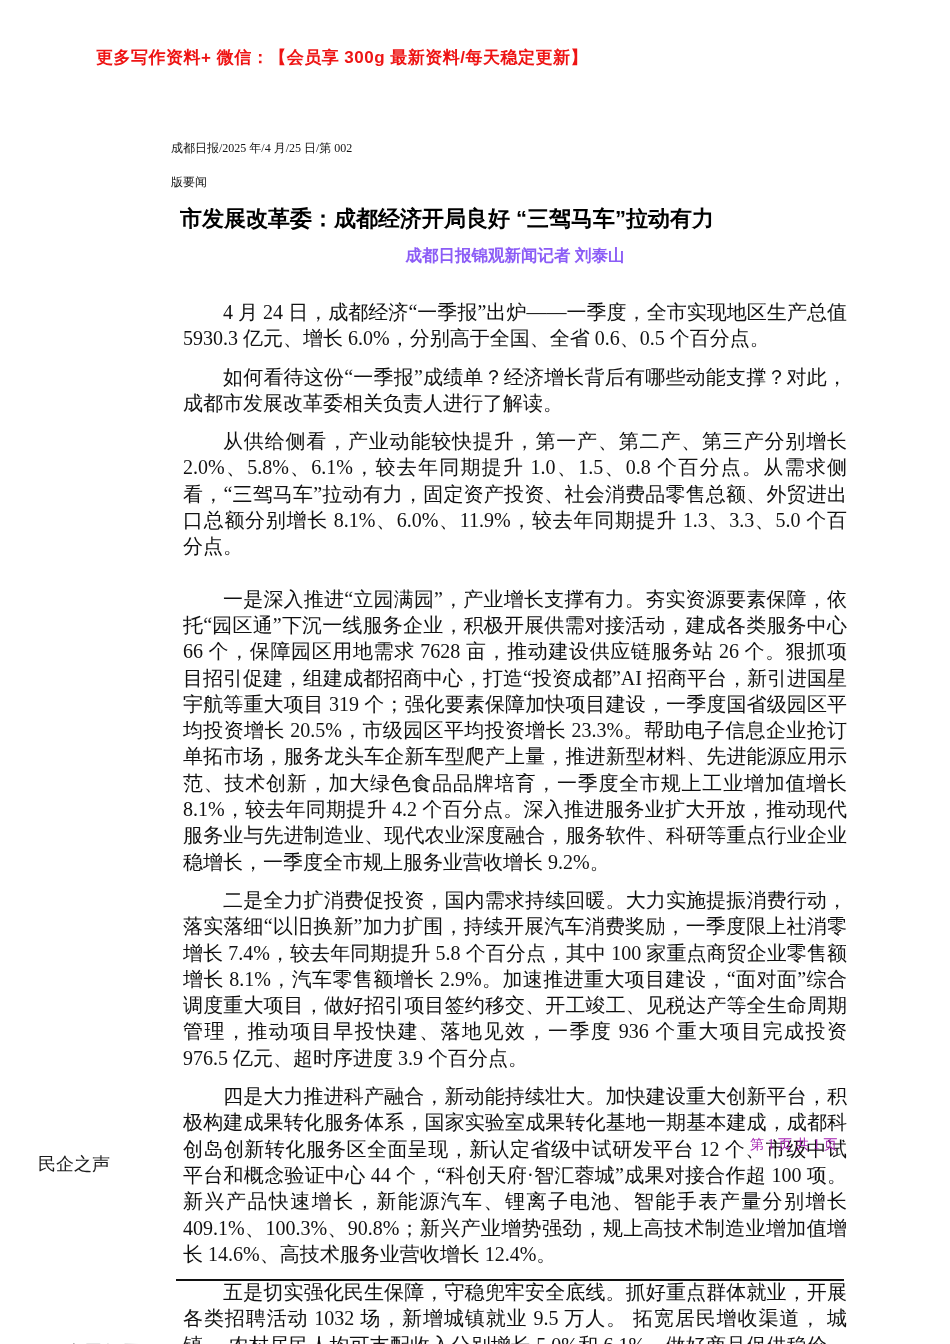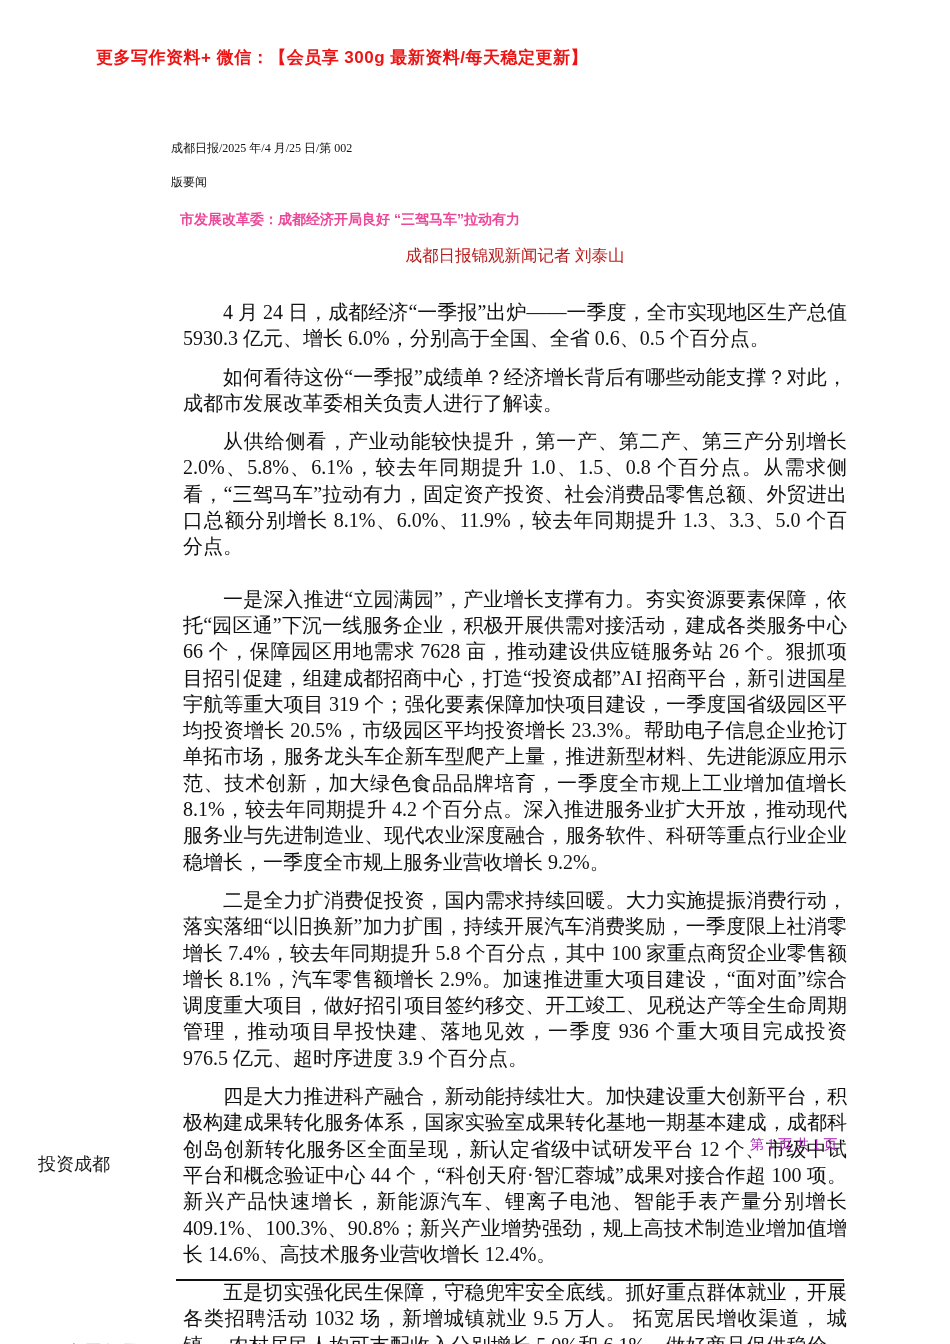--- a/index.html
+++ b/index.html
@@ -30,35 +30,35 @@
     width: 712px;
   }
   .meta-line {
     font-size: 12px;
     line-height: 22px;
     color: #111;
   }
   .doc-title {
     font-family: "Liberation Sans", sans-serif;
     font-weight: bold;
-    font-size: 14px;
+    font-size: 22px;
     line-height: 28px;
-    color: #ec4899;
+    color: #000000;
     padding-left: 9px;
     margin-top: 4px;
     white-space: nowrap;
   }
   .byline {
     font-family: "Liberation Sans", sans-serif;
-    font-weight: normal;
+    font-weight: bold;
     font-size: 16.5px;
     text-align: center;
     margin-top: 6px;
     margin-bottom: 32px;
-    color: #b91c1c;
+    color: #8b5cf6;
   }
   .body-text p {
     font-size: 20px;
     line-height: 26.3px;
     text-indent: 2em;
     text-align: justify;
     color: #111;
   }
   .body-text p.gap-before { margin-top: 26px; }
   .page-indicator {
@@ -123,20 +123,20 @@
     <p>从供给侧看，产业动能较快提升，第一产、第二产、第三产分别增长 2.0%、5.8%、6.1%，较去年同期提升 1.0、1.5、0.8 个百分点。从需求侧看，“三驾马车”拉动有力，固定资产投资、社会消费品零售总额、外贸进出口总额分别增长 8.1%、6.0%、11.9%，较去年同期提升 1.3、3.3、5.0 个百分点。</p>
     <p class="gap-before">一是深入推进“立园满园”，产业增长支撑有力。夯实资源要素保障，依托“园区通”下沉一线服务企业，积极开展供需对接活动，建成各类服务中心 66 个，保障园区用地需求 7628 亩，推动建设供应链服务站 26 个。狠抓项目招引促建，组建成都招商中心，打造“投资成都”AI 招商平台，新引进国星宇航等重大项目 319 个；强化要素保障加快项目建设，一季度国省级园区平均投资增长 20.5%，市级园区平均投资增长 23.3%。帮助电子信息企业抢订单拓市场，服务龙头车企新车型爬产上量，推进新型材料、先进能源应用示范、技术创新，加大绿色食品品牌培育，一季度全市规上工业增加值增长 8.1%，较去年同期提升 4.2 个百分点。深入推进服务业扩大开放，推动现代服务业与先进制造业、现代农业深度融合，服务软件、科研等重点行业企业稳增长，一季度全市规上服务业营收增长 9.2%。</p>
     <p>二是全力扩消费促投资，国内需求持续回暖。大力实施提振消费行动，落实落细“以旧换新”加力扩围，持续开展汽车消费奖励，一季度限上社消零增长 7.4%，较去年同期提升 5.8 个百分点，其中 100 家重点商贸企业零售额增长 8.1%，汽车零售额增长 2.9%。加速推进重大项目建设，“面对面”综合调度重大项目，做好招引项目签约移交、开工竣工、见税达产等全生命周期管理，推动项目早投快建、落地见效，一季度 936 个重大项目完成投资 976.5 亿元、超时序进度 3.9 个百分点。</p>
     <p>四是大力推进科产融合，新动能持续壮大。加快建设重大创新平台，积极构建成果转化服务体系，国家实验室成果转化基地一期基本建成，成都科创岛创新转化服务区全面呈现，新认定省级中试研发平台 12 个、市级中试平台和概念验证中心 44 个，“科创天府·智汇蓉城”成果对接合作超 100 项。新兴产品快速增长，新能源汽车、锂离子电池、智能手表产量分别增长 409.1%、100.3%、90.8%；新兴产业增势强劲，规上高技术制造业增加值增长 14.6%、高技术服务业营收增长 12.4%。</p>
     <p>五是切实强化民生保障，守稳兜牢安全底线。抓好重点群体就业，开展各类招聘活动 1032 场，新增城镇就业 9.5 万人。 拓宽居民增收渠道， 城镇、 农村居民人均可支配收入分别增长 5.0%和 6.1%。做好商品保供稳价，CPI 累计增长 0.5%、物价水平总体稳定。</p>
   </div>
 </div>
 
 <div class="page-indicator">第 1 页 共 1 页</div>
 
-<div class="library-label">投资成都</div>
+<div class="library-label">民企之声</div>
 
 <div class="bottom-divider"></div>
 
 <div class="watermark">
   <span class="site-name">中国知网</span>
   <span class="site-url">https://www.cnki.net</span>
 </div>
 
 </body></html>

